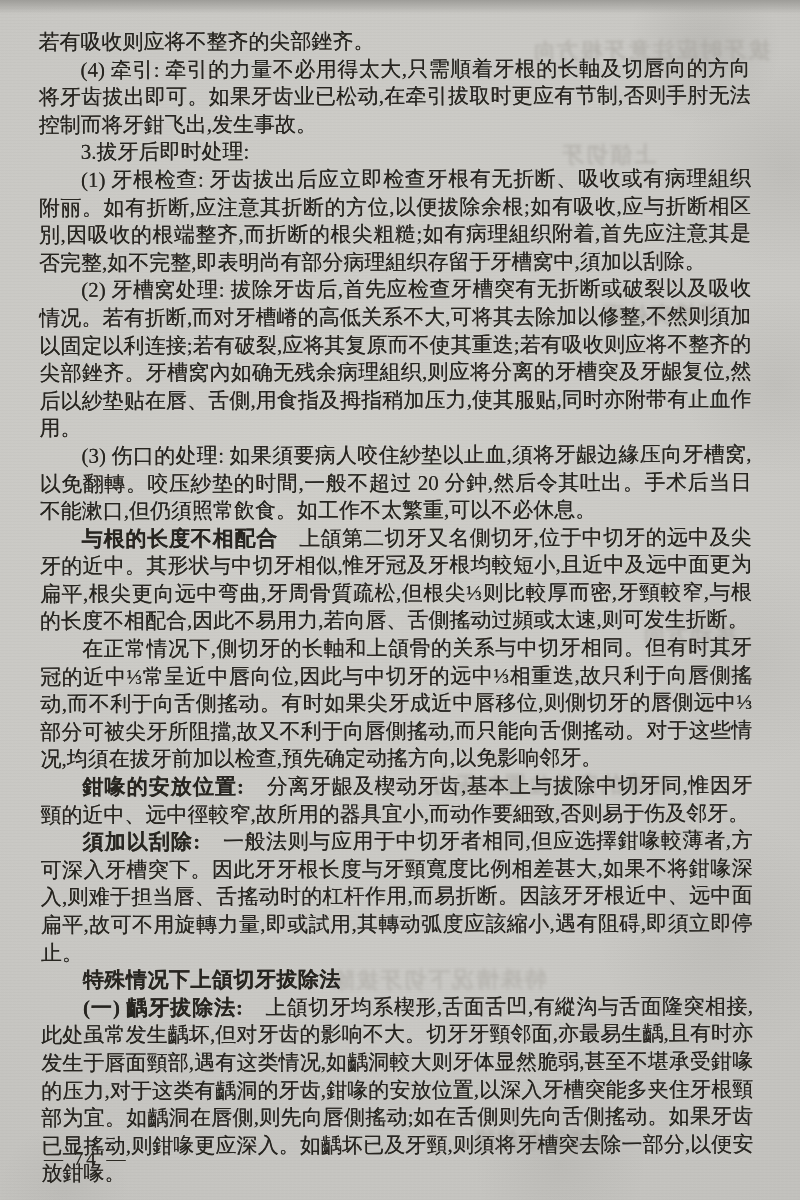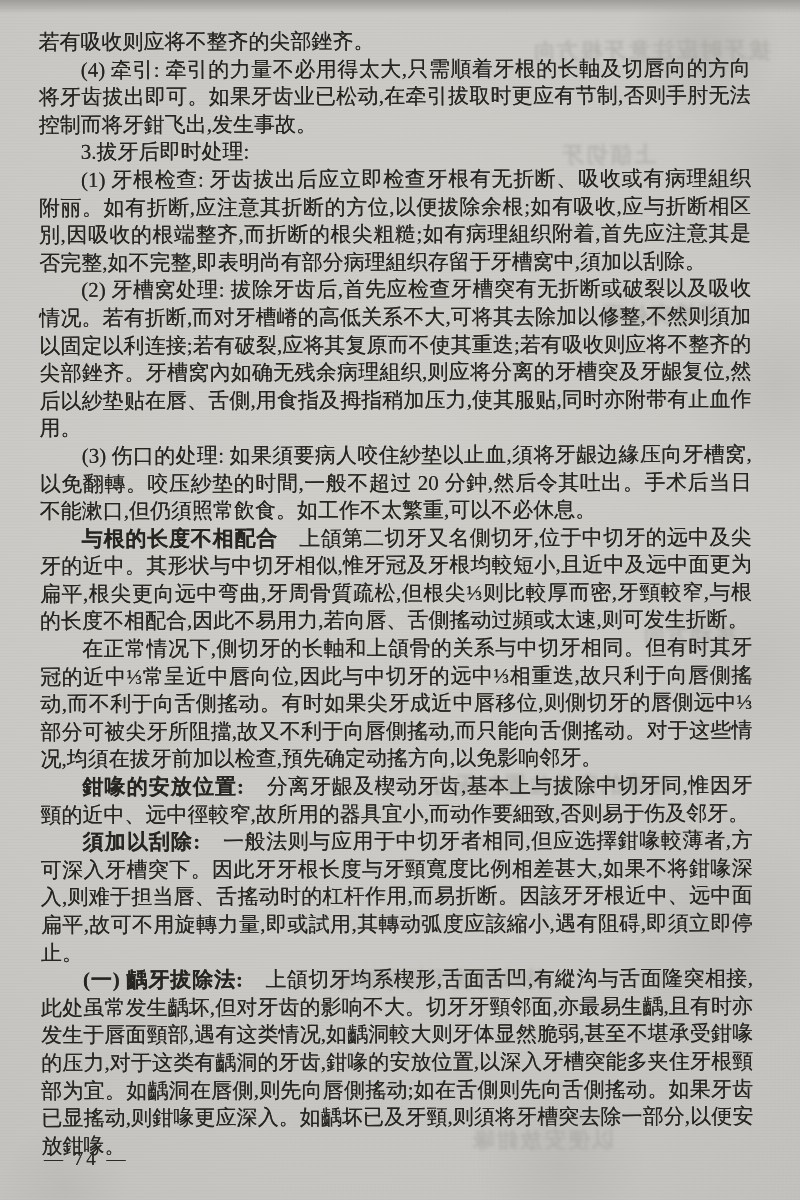--- a/index.html
+++ b/index.html
@@ -90,17 +90,17 @@
   <p class="para no-indent"><span>若有吸收则应将不整齐的尖部銼齐。</span></p>
   <p class="para"><span>(4) 牵引: 牵引的力量不必用得太大,只需順着牙根的长軸及切唇向的方向将牙齿拔出即可。如果牙齿业已松动,在牵引拔取时更应有节制,否则手肘无法控制而将牙鉗飞出,发生事故。</span></p>
   <p class="para"><span>3.拔牙后即时处理:</span></p>
   <p class="para"><span>(1) 牙根检查: 牙齿拔出后应立即检查牙根有无折断、吸收或有病理組织附丽。如有折断,应注意其折断的方位,以便拔除余根;如有吸收,应与折断相区別,因吸收的根端整齐,而折断的根尖粗糙;如有病理組织附着,首先应注意其是否完整,如不完整,即表明尚有部分病理組织存留于牙槽窝中,須加以刮除。</span></p>
   <p class="para"><span>(2) 牙槽窝处理: 拔除牙齿后,首先应检查牙槽突有无折断或破裂以及吸收情况。若有折断,而对牙槽嵴的高低关系不大,可将其去除加以修整,不然则須加以固定以利连接;若有破裂,应将其复原而不使其重迭;若有吸收则应将不整齐的尖部銼齐。牙槽窝內如确无残余病理組织,则应将分离的牙槽突及牙龈复位,然后以紗垫贴在唇、舌側,用食指及拇指稍加压力,使其服贴,同时亦附带有止血作用。</span></p>
   <p class="para"><span>(3) 伤口的处理: 如果須要病人咬住紗垫以止血,須将牙龈边緣压向牙槽窝,以免翻轉。咬压紗垫的时間,一般不超过 20 分鈡,然后令其吐出。手术后当日不能漱口,但仍須照常飲食。如工作不太繁重,可以不必休息。</span></p>
   <p class="para"><b class="lead">与根的长度不相配合</b><span>　上頜第二切牙又名側切牙,位于中切牙的远中及尖牙的近中。其形状与中切牙相似,惟牙冠及牙根均較短小,且近中及远中面更为扁平,根尖更向远中弯曲,牙周骨質疏松,但根尖⅓则比較厚而密,牙頸較窄,与根的长度不相配合,因此不易用力,若向唇、舌側搖动过頻或太速,则可发生折断。</span></p>
   <p class="para"><span>在正常情况下,側切牙的长軸和上頜骨的关系与中切牙相同。但有时其牙冠的近中⅓常呈近中唇向位,因此与中切牙的远中⅓相重迭,故只利于向唇側搖动,而不利于向舌側搖动。有时如果尖牙成近中唇移位,则側切牙的唇側远中⅓部分可被尖牙所阻擋,故又不利于向唇側搖动,而只能向舌側搖动。对于这些情况,均須在拔牙前加以检查,預先确定动搖方向,以免影响邻牙。</span></p>
   <p class="para"><b class="lead">鉗喙的安放位置:</b><span>　分离牙龈及楔动牙齿,基本上与拔除中切牙同,惟因牙頸的近中、远中徑較窄,故所用的器具宜小,而动作要細致,否则易于伤及邻牙。</span></p>
   <p class="para"><b class="lead">須加以刮除:</b><span>　一般法则与应用于中切牙者相同,但应选擇鉗喙較薄者,方可深入牙槽突下。因此牙牙根长度与牙頸寬度比例相差甚大,如果不将鉗喙深入,则难于担当唇、舌搖动时的杠杆作用,而易折断。因該牙牙根近中、远中面扁平,故可不用旋轉力量,即或試用,其轉动弧度应該縮小,遇有阻碍,即須立即停止。</span></p>
-  <p class="para"><span></span></p>
+  <p class="para"><b class="lead">特殊情况下上頜切牙拔除法</b><span></span></p>
   <p class="para"><b class="lead">(一) 齲牙拔除法:</b><span>　上頜切牙均系楔形,舌面舌凹,有縱沟与舌面隆突相接,此处虽常发生齲坏,但对牙齿的影响不大。切牙牙頸邻面,亦最易生齲,且有时亦发生于唇面頸部,遇有这类情况,如齲洞較大则牙体显然脆弱,甚至不堪承受鉗喙的压力,对于这类有齲洞的牙齿,鉗喙的安放位置,以深入牙槽突能多夹住牙根頸部为宜。如齲洞在唇側,则先向唇側搖动;如在舌側则先向舌側搖动。如果牙齿已显搖动,则鉗喙更应深入。如齲坏已及牙頸,则須将牙槽突去除一部分,以便安放鉗喙。</span></p>
 </div>
 
 <div class="page-number">— 74 —</div>
 
 </body></html>

